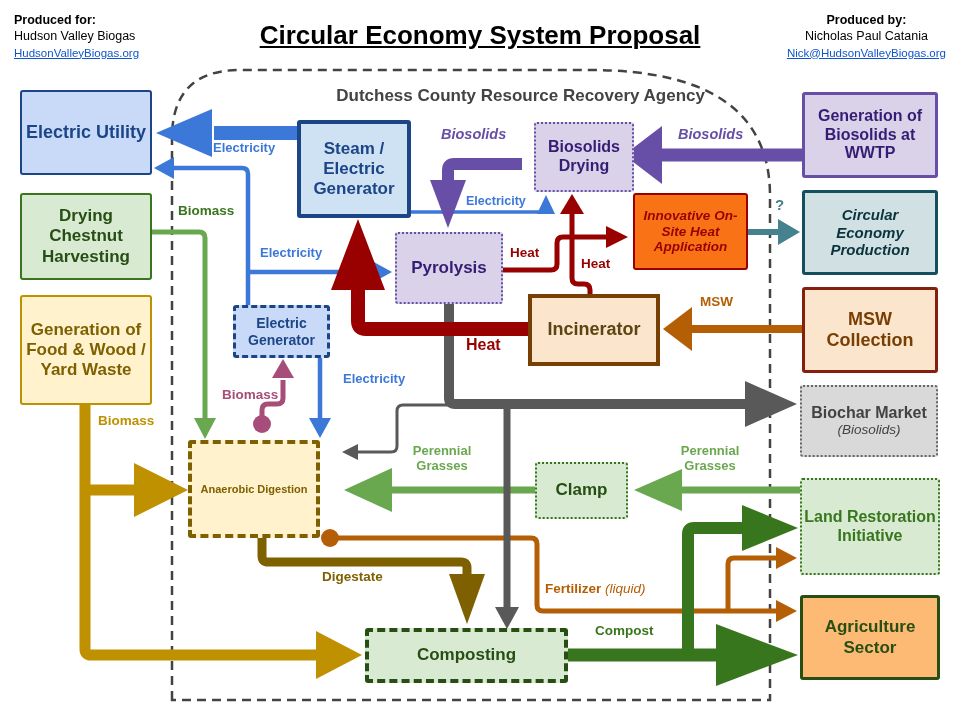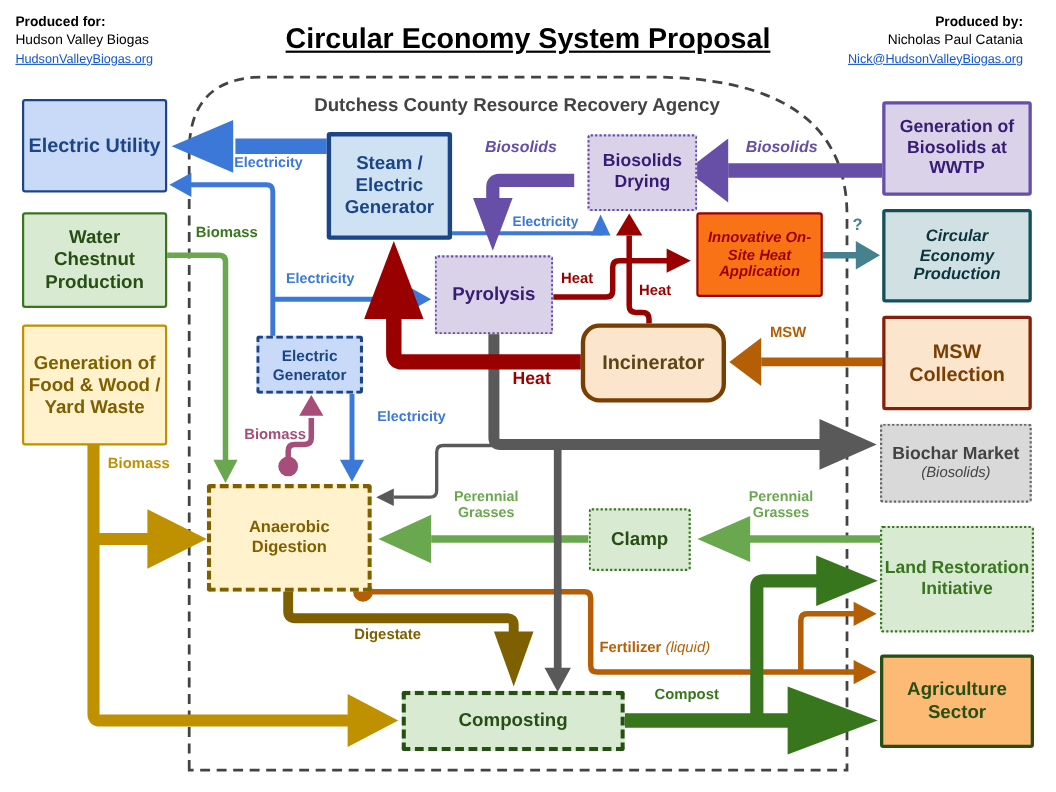--- a/index.html
+++ b/index.html
@@ -8,41 +8,41 @@
   #arrows{position:absolute;left:0;top:0;width:960px;height:720px;}
   .node{position:absolute;display:flex;align-items:center;justify-content:center;
         text-align:center;font-weight:bold;box-sizing:border-box;border-radius:3px;
         line-height:1.18;padding:2px;}
   .lbl{position:absolute;font-weight:bold;white-space:nowrap;}
   .credit{position:absolute;font-size:12.5px;line-height:1.3;color:#000;}
   .credit a{color:#1155cc;text-decoration:underline;font-size:11.5px;}
   .title{position:absolute;left:0;right:0;top:20px;text-align:center;
          font-size:26px;font-weight:bold;color:#000;}
   .title span{text-decoration:underline;}
-  .boundary-label{position:absolute;left:235px;top:86px;width:470px;text-align:center;
+  .boundary-label{position:absolute;left:235px;top:86px;width:470px;text-align:right;
          font-size:17px;font-weight:bold;color:#434343;}
   
   .n-eu{left:20px;top:90px;width:132px;height:85px;background:#c9daf8;border:2.5px solid #1c4587;color:#1c4587;font-size:18px;}
   .n-wc{left:20px;top:193px;width:132px;height:87px;background:#d9ead3;border:2.5px solid #38761d;color:#274e13;font-size:17px;}
   .n-fw{left:20px;top:295px;width:132px;height:110px;background:#fff2cc;border:2.5px solid #bf9000;color:#7f6000;font-size:17px;}
   .n-sg{left:297px;top:120px;width:114px;height:98px;background:#cfe2f3;border:4px solid #1c4587;color:#1c4587;font-size:17px;}
   .n-eg{left:233px;top:305px;width:97px;height:53px;background:#c9daf8;border:3px dashed #1c4587;color:#1c4587;font-size:14px;}
   .n-bd{left:522px;top:122px;width:100px;height:70px;background:#d9d2e9;border:2.5px dotted #674ea7;color:#351c75;font-size:16px;margin-left:12px;}
   .n-ww{left:802px;top:92px;width:136px;height:86px;background:#d9d2e9;border:3px solid #674ea7;color:#351c75;font-size:16px;}
   .n-py{left:395px;top:232px;width:108px;height:72px;background:#d9d2e9;border:2.5px dotted #674ea7;color:#351c75;font-size:17px;}
   .n-ih{left:633px;top:193px;width:115px;height:77px;background:#f97316;border:2.5px solid #990000;color:#990000;font-size:13.5px;font-style:italic;}
   .n-ce{left:802px;top:190px;width:136px;height:85px;background:#d0e0e3;border:3px solid #134f5c;color:#0c343d;font-size:15px;font-style:italic;}
   .n-mc{left:802px;top:287px;width:136px;height:86px;background:#fce5cd;border:3px solid #85200c;color:#783f04;font-size:18px;}
-  .n-in{left:528px;top:294px;width:132px;height:72px;background:#fce5cd;border:4px solid #783f04;color:#5b4513;font-size:18px;border-radius:17px;}
+  .n-in{left:528px;top:294px;width:132px;height:72px;background:#fce5cd;border:4px solid #783f04;color:#5b4513;font-size:18px;border-radius:0;}
   .n-bm{left:800px;top:385px;width:138px;height:72px;background:#d9d9d9;border:2.5px dotted #666666;color:#434343;font-size:16px;flex-direction:column;}
   .n-bm .sub{font-size:13.5px;font-style:italic;font-weight:normal;}
   .n-cl{left:535px;top:462px;width:93px;height:57px;background:#d9ead3;border:2.5px dotted #38761d;color:#274e13;font-size:17px;}
   .n-lr{left:800px;top:478px;width:140px;height:97px;background:#d9ead3;border:2.5px dotted #38761d;color:#38761d;font-size:16px;}
   .n-ag{left:800px;top:595px;width:140px;height:85px;background:#fdba74;border:3px solid #274e13;color:#274e13;font-size:17px;}
-  .n-ad{left:188px;top:440px;width:150px;height:98px;background:#fff2cc;border:4px dashed #7f6000;color:#7f6000;font-size:15px;}
+  .n-ad{left:188px;top:440px;width:132px;height:98px;background:#fff2cc;border:4px dashed #7f6000;color:#7f6000;font-size:11px;}
   .n-co{left:365px;top:628px;width:203px;height:55px;background:#d9ead3;border:4px dashed #274e13;color:#274e13;font-size:17px;}
   .c-blue{color:#3c78d8;} .c-purple{color:#674ea7;font-style:italic;} .c-red{color:#990000;}
   .c-green{color:#38761d;} .c-mgreen{color:#6aa84f;} .c-yellow{color:#bf9000;}
   .c-olive{color:#7f6000;} .c-orange{color:#b45f06;} .c-magenta{color:#a64d79;}
   .c-teal{color:#45818e;} .c-dgreen{color:#38761d;}
   .two-line{white-space:normal;text-align:center;width:84px;line-height:1.18;font-size:13px;}
 </style>
 </head>
 <body>
 
@@ -172,29 +172,29 @@
         <polygon points="212,109 156,133 212,157" stroke="none"></polygon>
     </g>
   </svg>
 
   <div class="credit" style="left:14px;top:12px;">
     <div style="font-weight:bold;">Produced for:</div>
     <div>Hudson Valley Biogas</div>
     <a href="#">HudsonValleyBiogas.org</a>
   </div>
   <div class="title"><span>Circular Economy System Proposal</span></div>
-  <div class="credit" style="right:30px;top:12px;text-align:right;">
+  <div class="credit" style="right:14px;top:12px;text-align:center;">
     <div style="font-weight:bold;">Produced by:</div>
     <div>Nicholas Paul Catania</div>
     <a href="#">Nick@HudsonValleyBiogas.org</a>
   </div>
   <div class="boundary-label">Dutchess County Resource Recovery Agency</div>
 
   <div class="node n-eu">Electric Utility</div>
-  <div class="node n-wc">Water Chestnut Production</div>
+  <div class="node n-wc">Drying Chestnut Harvesting</div>
   <div class="node n-fw">Generation of Food &amp; Wood / Yard Waste</div>
   <div class="node n-sg">Steam / Electric Generator</div>
   <div class="node n-eg">Electric Generator</div>
   <div class="node n-bd">Biosolids Drying</div>
   <div class="node n-ww">Generation of Biosolids at WWTP</div>
   <div class="node n-py">Pyrolysis</div>
   <div class="node n-ih">Innovative On-Site Heat Application</div>
   <div class="node n-ce">Circular Economy Production</div>
   <div class="node n-mc">MSW Collection</div>
   <div class="node n-in">Incinerator</div>

